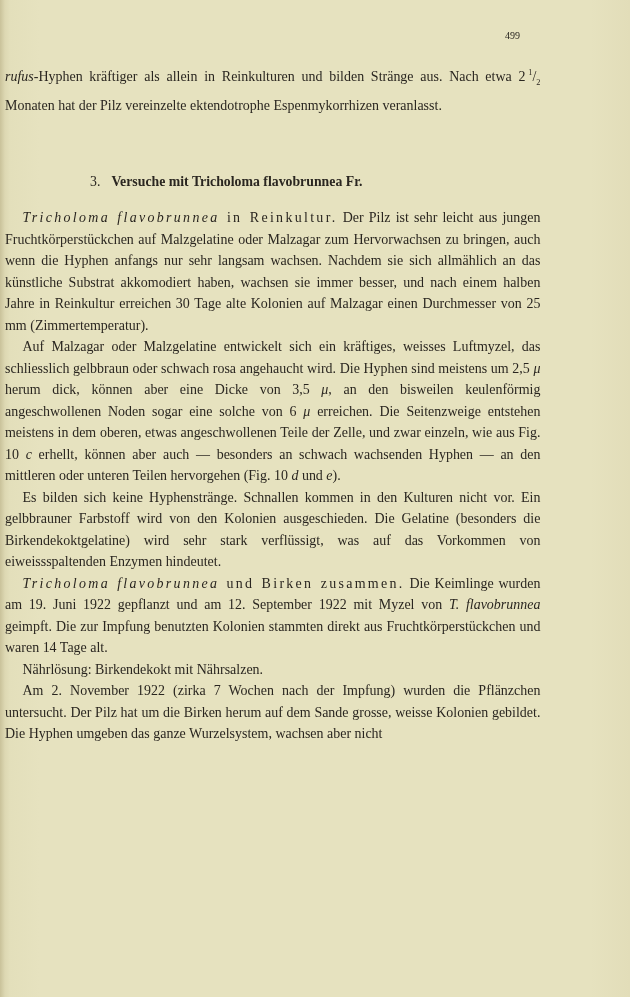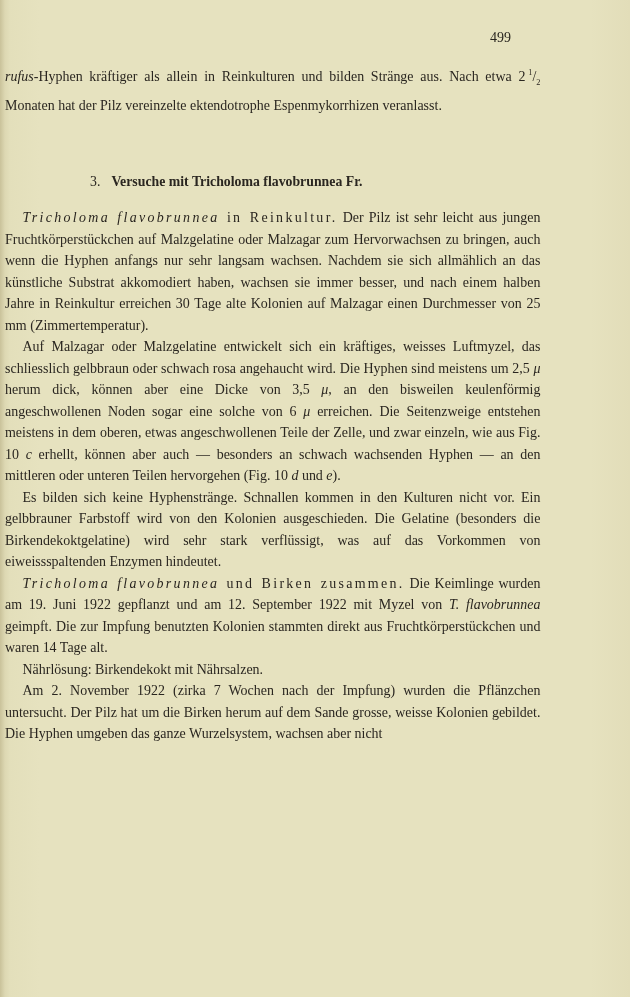--- a/index.html
+++ b/index.html
@@ -25,21 +25,22 @@
       position: absolute;
       left: 0; top: 0;
       width: 5px; height: 997px;
       background: linear-gradient(90deg, #c9c29a, #ddd8b3);
     }
     .page-number {
       position: absolute;
       top: 30px;
       left: 490px;
       width: 30px;
-      font-size: 14px;
+      text-align: right;
+      font-size: 10px;
       letter-spacing: 0px;
     }
     .text-block {
       position: absolute;
       left: 5px;
       width: 535px;
       font-size: 15.2px;
       line-height: 21.5px;
       text-align: justify;
       transform: scaleX(0.92);

